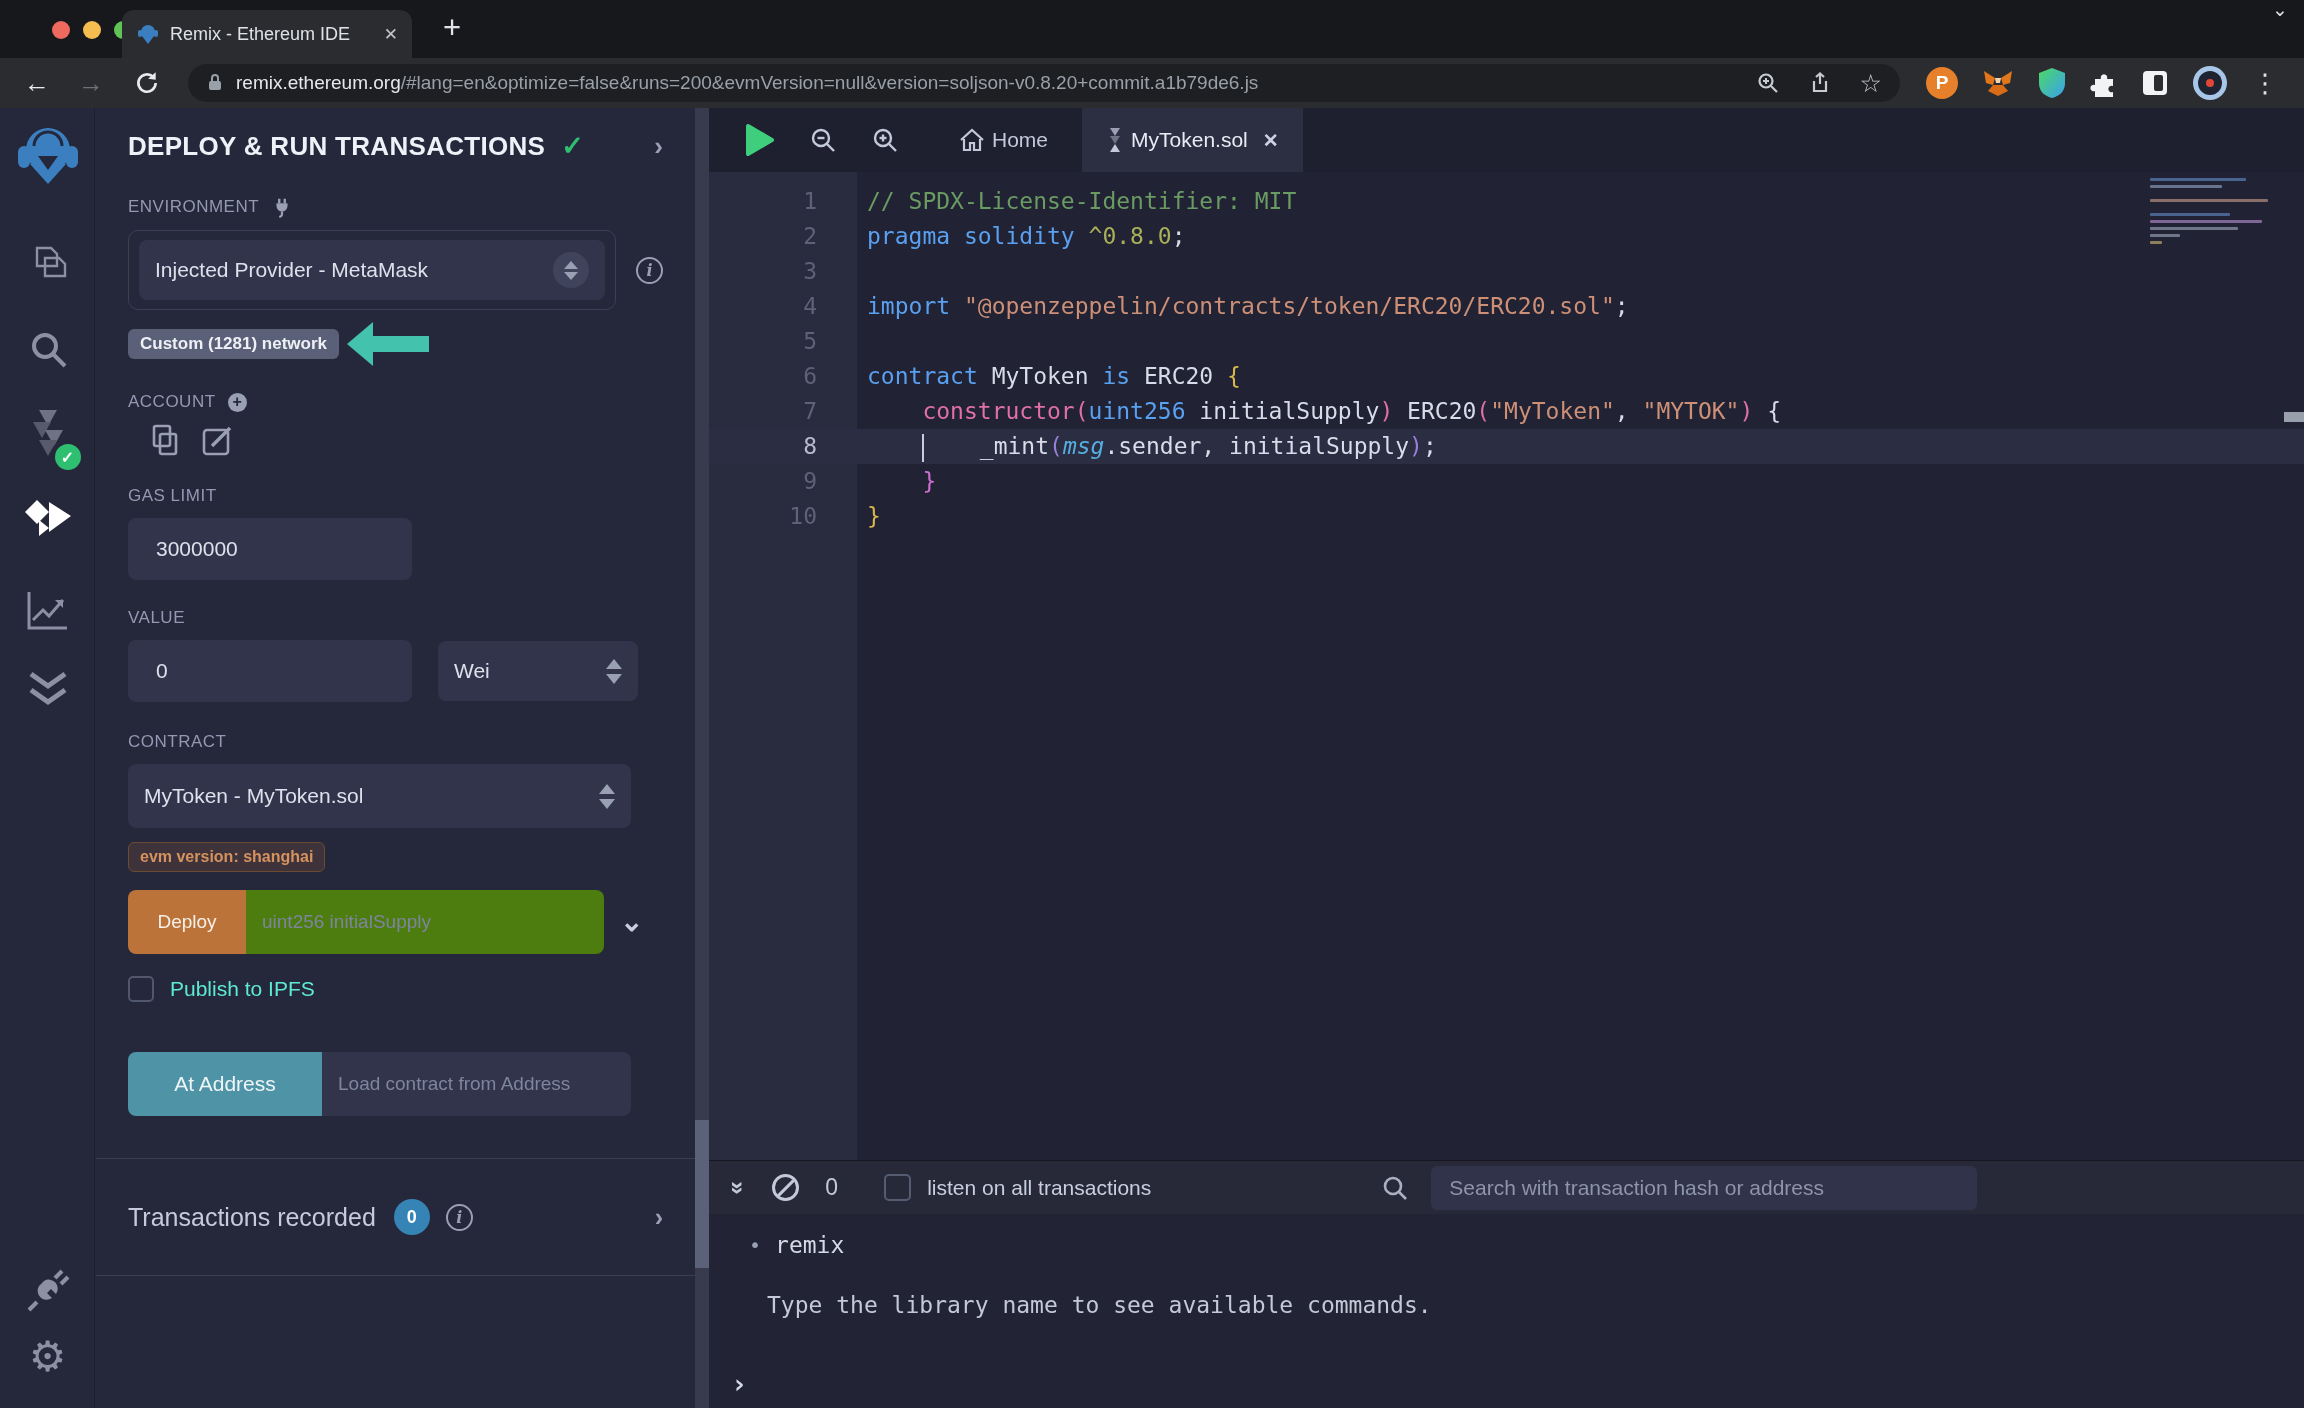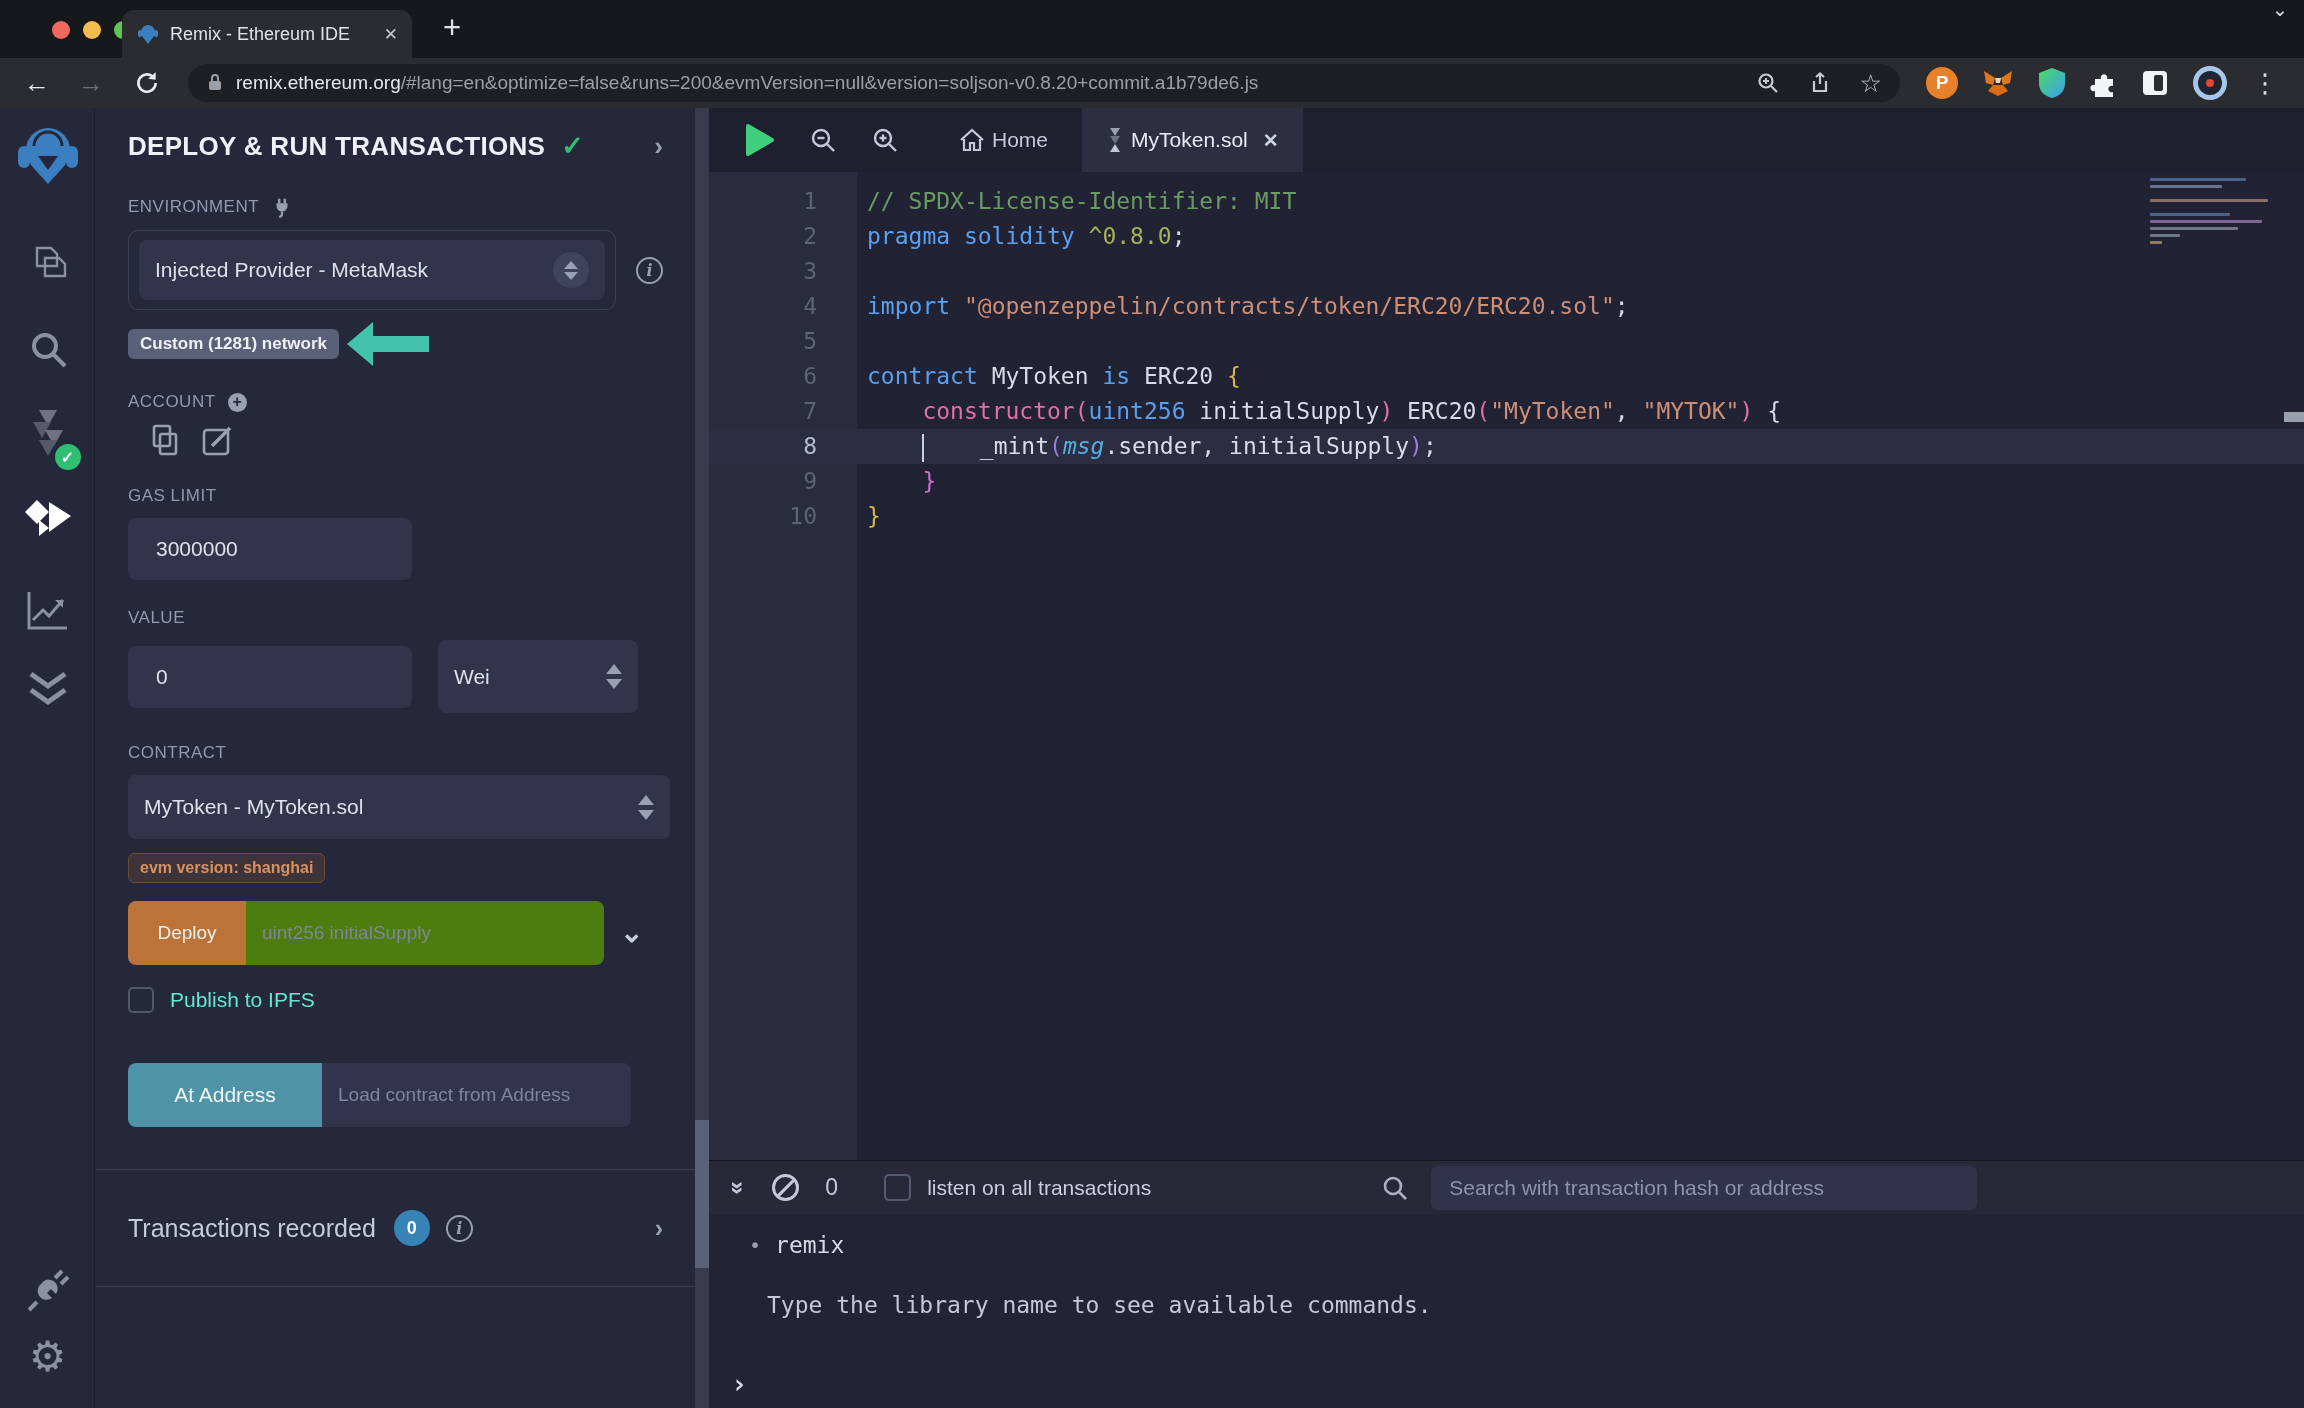--- a/index.html
+++ b/index.html
@@ -79,22 +79,22 @@
   .account-row { display:flex; align-items:center; margin-top:12px; }
   .account-select { width:403px; }
   .icon-btn { margin-left:22px; flex:none; display:flex; }
   .ctl-svg { stroke:#9aa0b4; fill:none; stroke-width:2.6; }
   .text-input { background:#31344b; border:none; outline:none; border-radius:8px; height:62px; color:#dde1ec;
                 font-size:21px; padding:0 28px; font-family:"Liberation Sans", sans-serif; }
   .text-input::placeholder { color:#7e859e; }
   .gas-input { width:284px; margin-top:12px; display:block; }
   .value-row { display:flex; align-items:center; margin-top:12px; }
   .value-input { width:284px; }
-  .wei-select { width:200px; margin-left:26px; height:73px; }
-  .contract-select { width:542px; margin-top:12px; height:64px; }
+  .wei-select { width:200px; margin-left:26px; height:60px; }
+  .contract-select { width:503px; margin-top:12px; height:64px; }
   .evm-badge { display:inline-block; margin-top:14px; padding:5px 11px; border-radius:6px;
                background:rgba(190,120,60,.16); border:1px solid #6b4c33; color:#d6925e; font-size:16px; font-weight:bold; }
   .deploy-row { display:flex; align-items:center; margin-top:18px; }
   .deploy-btn { width:118px; height:64px; background:#bb7339; border:none; border-radius:8px 0 0 8px; color:#f5f0ea;
                 font-size:19px; font-family:"Liberation Sans", sans-serif; }
   .deploy-input { width:358px; height:64px; border-radius:0 8px 8px 0; background:#4d7c0f; border:none; outline:none;
                   color:#dde1ec; font-size:19px; padding:0 16px; font-family:"Liberation Sans", sans-serif; }
   .deploy-input::placeholder { color:#7e859e; }
   .deploy-expand { margin-left:16px; color:#c9cede; font-size:28px; font-weight:bold; line-height:1; }
   .publish-row { display:flex; align-items:center; margin-top:22px; }

